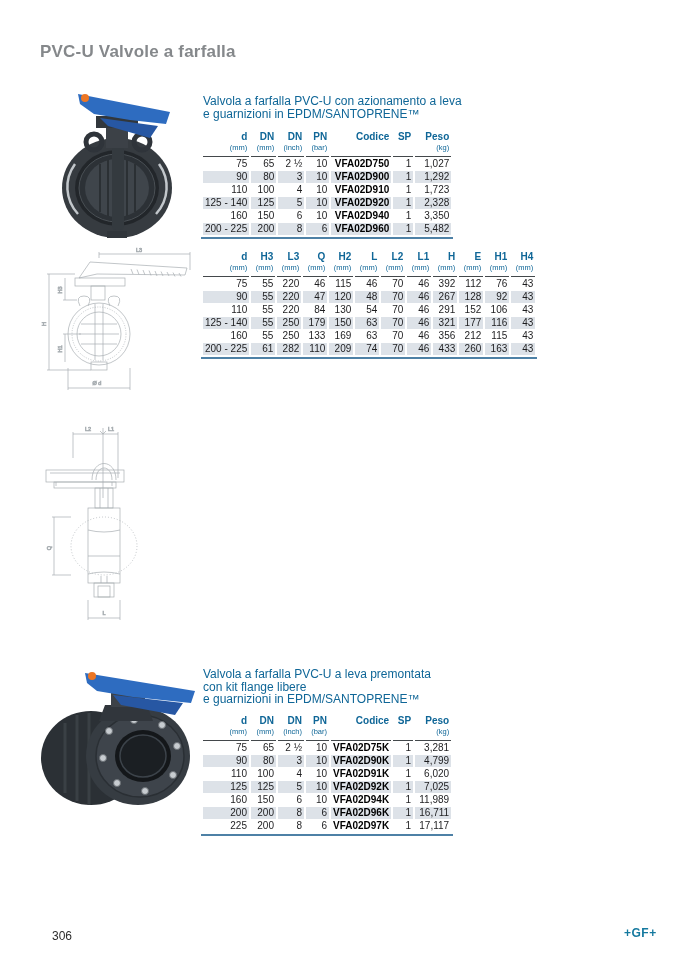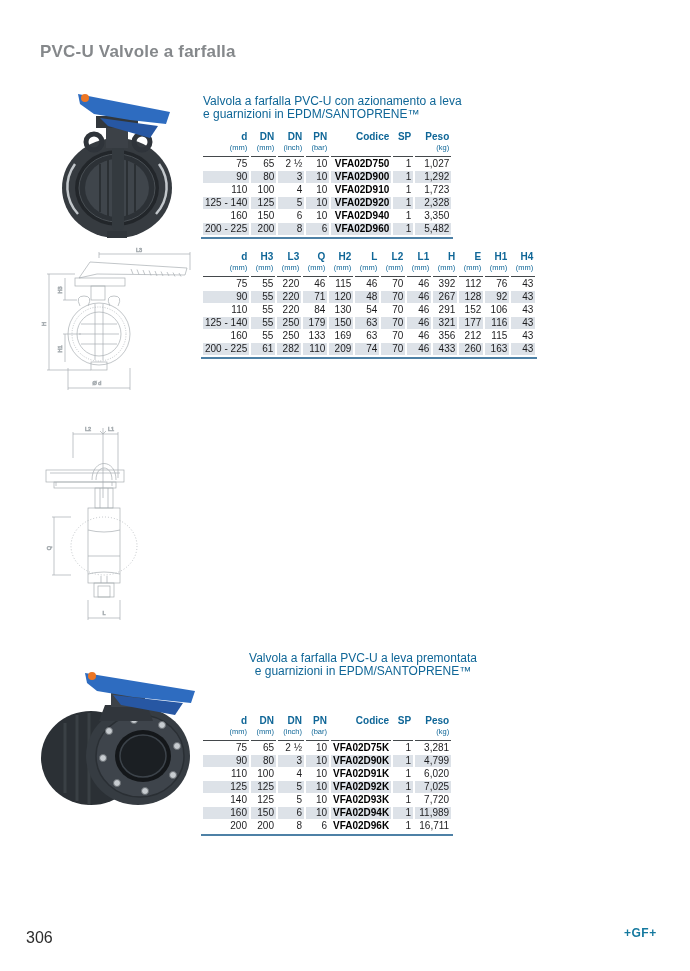--- a/index.html
+++ b/index.html
@@ -43,21 +43,21 @@
   table.spec-table th:nth-child(3){ min-width:26px; }
   table.spec-table th:nth-child(4){ min-width:23px;margin-top:29px; }
   table.spec-table th:nth-child(5){ min-width:60px; }
   table.spec-table th:nth-child(6){ min-width:20px; }
   table.spec-table th:nth-child(7){ min-width:36px; }
 
   table.dims-table th:nth-child(1){ min-width:44px; }
   table.dims-table th:nth-child(n+2){ min-width:24px; }
 
   
-  .page-number { left:26px; top:929px; font-size:16px; color:#2c2c2c; }
+  .page-number { left:52px; top:929px; font-size:12px; color:#2c2c2c; }
   .gf-logo { left:600px; top:926px; font-size:12px; font-weight:bold; color:#15799f; letter-spacing:.5px;margin-left:24px; }
 
   
   .tech-draw text { font-size:5.5px; fill:#8f969b; }
   .tech-draw { stroke:#a8aeb2; }
 </style>
 </head>
 <body>
 
 <div class="page">
@@ -245,21 +245,21 @@
             <td>46</td>
             <td>392</td>
             <td>112</td>
             <td>76</td>
             <td>43</td>
           </tr>
           <tr>
             <td>90</td>
             <td>55</td>
             <td>220</td>
-            <td>71</td>
+            <td>47</td>
             <td>120</td>
             <td>48</td>
             <td>70</td>
             <td>46</td>
             <td>267</td>
             <td>128</td>
             <td>92</td>
             <td>43</td>
           </tr>
           <tr>
@@ -371,22 +371,23 @@
       <circle cx="110" cy="128" r="3.5"></circle>
         <circle cx="138" cy="112" r="3.5"></circle>
     </g>
     <polygon points="70,42 112,42 118,58 64,58" fill="#31363c"></polygon>
     <rect x="76" y="28" width="34" height="16" fill="#3d4248"></rect>
     <polygon points="78,32 148,40 140,52 86,42" fill="#2757a3"></polygon>
     <polygon points="50,10 160,28 156,40 98,34 62,28 52,20" fill="#2e6cc0"></polygon>
     <circle cx="57" cy="13" r="4" fill="#ec7624"></circle>
   </svg>
 
-  <div class="abs sec-heading" style="left:203px; top:652px; width:320px;text-align:center;">
+  <div class="abs sec-heading" style="left:203px; top:668px; width:320px;">
     <div>Valvola a farfalla PVC-U a leva premontata</div>
+    <div>con kit flange libere</div>
     <div>e guarnizioni in EPDM/SANTOPRENE™</div>
   </div>
 
   <div class="abs" style="left:201px; top:714px; display:inline-block;">
     <table class="tbl spec-table">
         <thead>
           <tr>
             <th>d</th>
             <th>DN</th>
             <th>DN</th>
@@ -436,46 +437,46 @@
           <tr>
             <td>125</td>
             <td>125</td>
             <td>5</td>
             <td>10</td>
             <td class="bold">VFA02D92K</td>
             <td>1</td>
             <td>7,025</td>
           </tr>
           <tr>
-            <td>140</td>
-            <td>125</td>
-            <td>5</td>
-            <td>10</td>
-            <td class="bold">VFA02D93K</td>
-            <td>1</td>
-            <td>7,720</td>
-          </tr>
-          <tr>
             <td>160</td>
             <td>150</td>
             <td>6</td>
             <td>10</td>
             <td class="bold">VFA02D94K</td>
             <td>1</td>
             <td>11,989</td>
           </tr>
           <tr>
             <td>200</td>
             <td>200</td>
             <td>8</td>
             <td>6</td>
             <td class="bold">VFA02D96K</td>
             <td>1</td>
             <td>16,711</td>
           </tr>
+          <tr>
+            <td>225</td>
+            <td>200</td>
+            <td>8</td>
+            <td>6</td>
+            <td class="bold">VFA02D97K</td>
+            <td>1</td>
+            <td>17,117</td>
+          </tr>
         </tbody>
       </table>
     <div class="endline"></div>
   </div>
 
   <div class="abs page-number">306</div>
   <div class="abs gf-logo">+GF+</div>
 
 </div>
 

